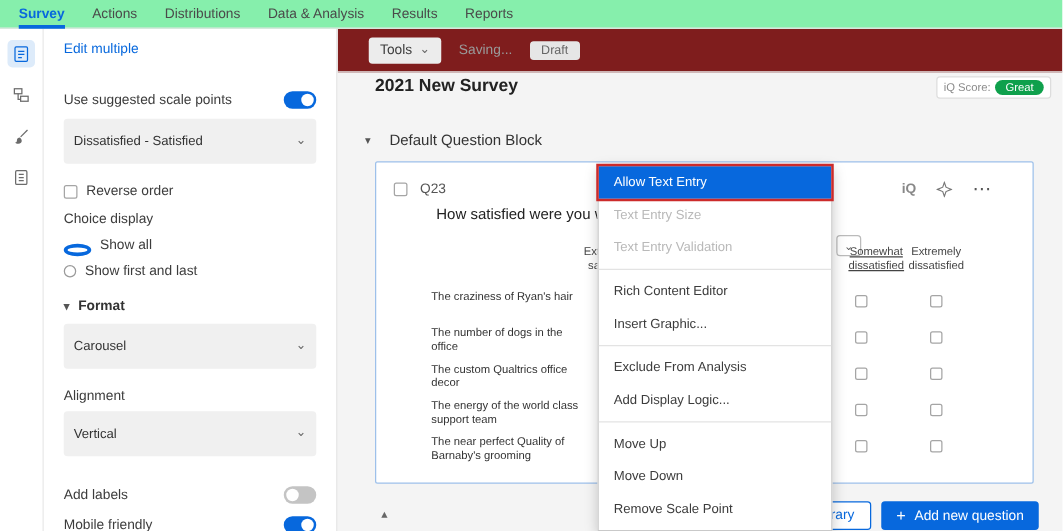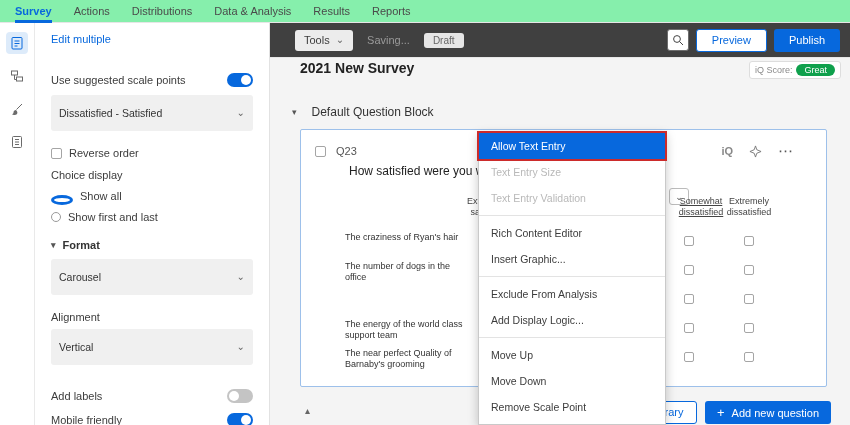--- a/index.html
+++ b/index.html
@@ -40,21 +40,21 @@
   .radio.sel { border:3px solid #0768dd; }
   .section-head { margin-top:16px; font-weight:bold; color:#333; display:flex; gap:7px; align-items:center; cursor:pointer; }
   .tri { font-size:9px; color:#555; }
   .mt16 { margin-top:16px; } .mt6 { margin-top:6px; }
   .tgl-row:nth-child(1) { margin-top:24px; }
   .tgl-row:nth-child(2) { margin-top:10px; }
   .tgl-row:nth-child(3) { margin-top:17px; }
 
   
   .main { position:absolute; left:270px; top:23px; width:580px; height:402px; background:#f4f4f4; overflow:hidden; }
-  .toolbar { position:absolute; left:0; top:0; right:0; height:35px; background:#404040; border-bottom:1px solid #e7e7e7;
+  .toolbar { position:absolute; left:0; top:0; right:0; height:35px; background:#7f1d1d; border-bottom:1px solid #e7e7e7;
     display:flex; align-items:center; padding-left:25px; }
   .tools-btn { background:#ececec; border-radius:3px; height:21px; padding:0 9px; font-size:11px; color:#3c3c3c;
     display:flex; gap:6px; align-items:center; cursor:pointer; }
   .saving { margin-left:14px; color:#9a9a9a; }
   .draft { margin-left:14px; background:#e6e6e6; color:#666; font-size:10px; padding:2px 9px; border-radius:3px; }
   .tb-right { margin-left:auto; margin-right:10px; display:flex; gap:7px; align-items:center; }
   .search-btn { width:22px; height:22px; border:1px solid #6d6d6d; border-radius:3px; background:#fff;
     display:flex; align-items:center; justify-content:center; cursor:pointer; }
   .btn-outline { height:23px; line-height:21px; padding:0 15px; border:1px solid #0768dd; color:#0768dd; background:#fff;
     border-radius:3px; cursor:pointer; }
@@ -207,30 +207,20 @@
 
 <div class="main">
 
   <div class="toolbar">
     <div class="tools-btn">
       <span>Tools</span>
       <span class="chev">⌄</span>
     </div>
     <span class="saving">Saving...</span>
     <span class="draft">Draft</span>
-    <div class="tb-right">
-      <div class="search-btn">
-        <svg width="12" height="12" viewBox="0 0 12 12">
-            <circle cx="5" cy="5" r="3.4" stroke="#444" fill="none"></circle>
-            <path d="M7.6 7.6L11 11" stroke="#444"></path>
-          </svg>
-      </div>
-      <div class="btn-outline">Preview</div>
-      <div class="btn-solid">Publish</div>
-    </div>
   </div>
 
   <div class="survey-title">2021 New Survey</div>
   <div class="iq-badge">
     <span>iQ Score:</span>
     <span class="iq-pill">Great</span>
   </div>
 
   <div class="block-head">
     <span class="tri">▾</span>
@@ -263,20 +253,21 @@
           <div class="m-cell" style="left: 356px;"><div class="cb"></div></div>
           <div class="m-cell" style="left: 416px;"><div class="cb"></div></div>
         </div>
         <div class="m-row">
           <div class="m-stmt">The number of dogs in the office</div>
           <div class="m-cell" style="left: 154px;"><div class="cb"></div></div>
           <div class="m-cell" style="left: 356px;"><div class="cb"></div></div>
           <div class="m-cell" style="left: 416px;"><div class="cb"></div></div>
         </div>
         <div class="m-row">
+          <div class="m-stmt">The custom Qualtrics office decor</div>
           <div class="m-cell" style="left: 154px;"><div class="cb"></div></div>
           <div class="m-cell" style="left: 356px;"><div class="cb"></div></div>
           <div class="m-cell" style="left: 416px;"><div class="cb"></div></div>
         </div>
         <div class="m-row">
           <div class="m-stmt">The energy of the world class support team</div>
           <div class="m-cell" style="left: 154px;"><div class="cb"></div></div>
           <div class="m-cell" style="left: 356px;"><div class="cb"></div></div>
           <div class="m-cell" style="left: 416px;"><div class="cb"></div></div>
         </div>

